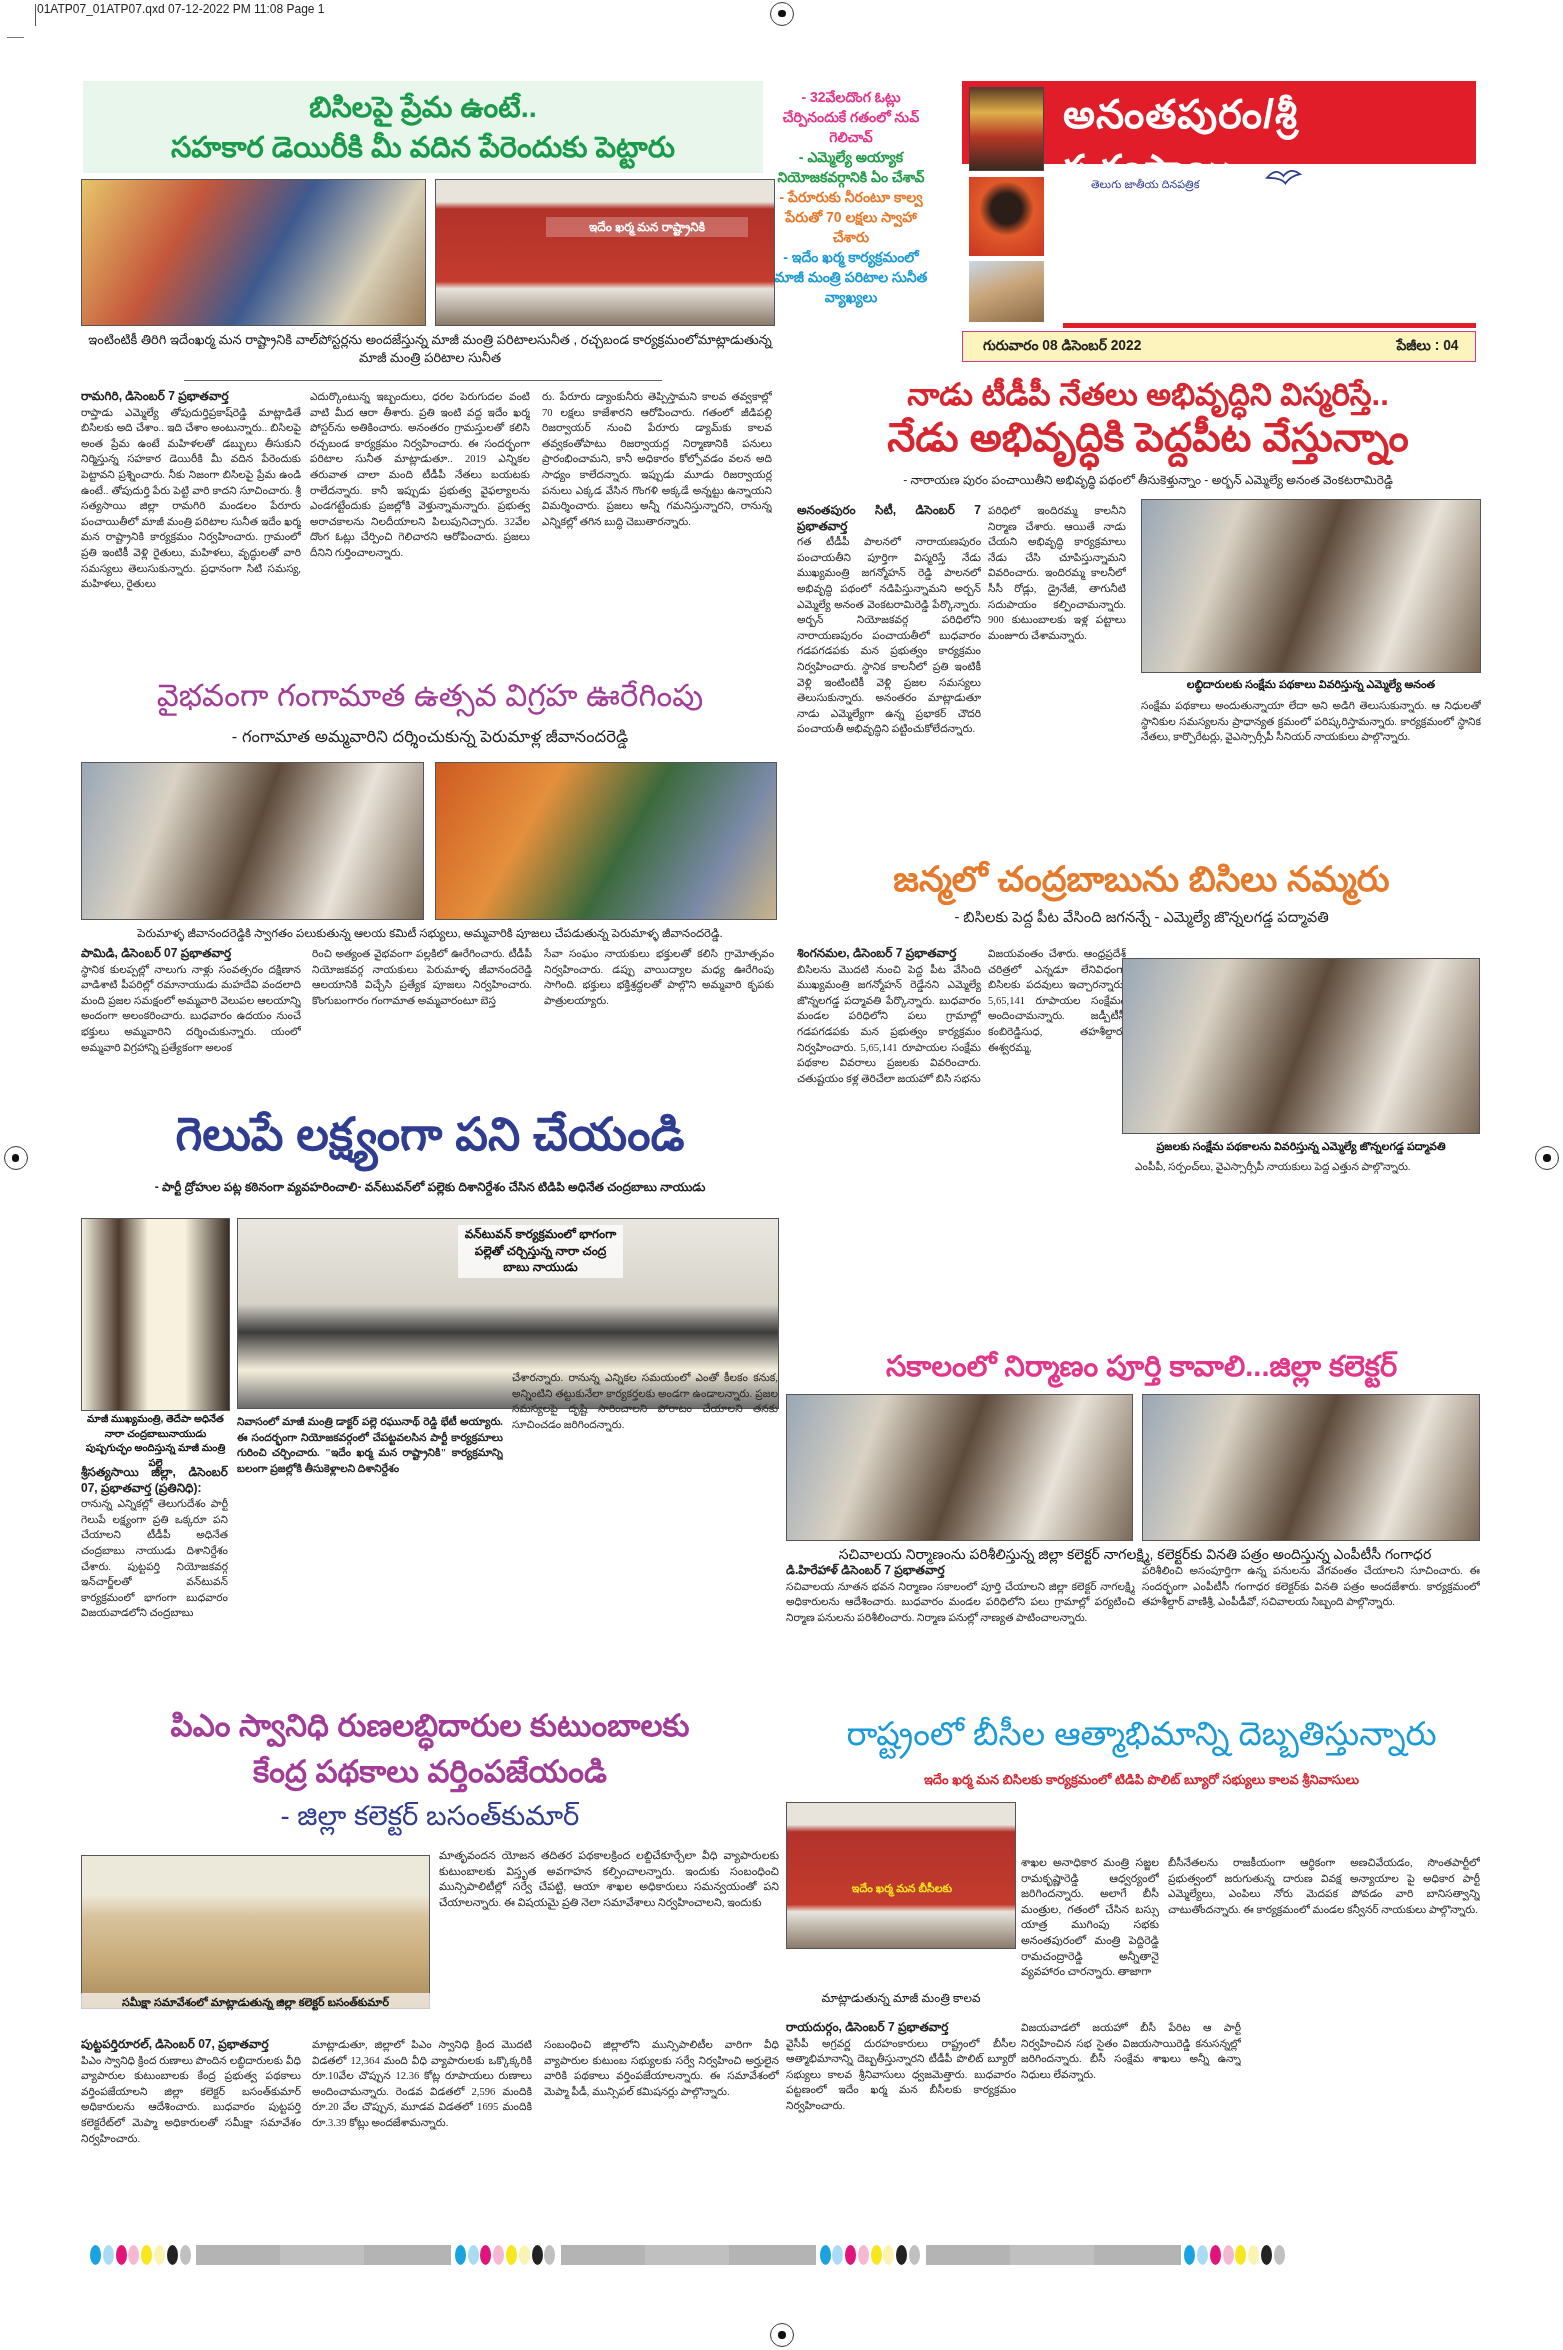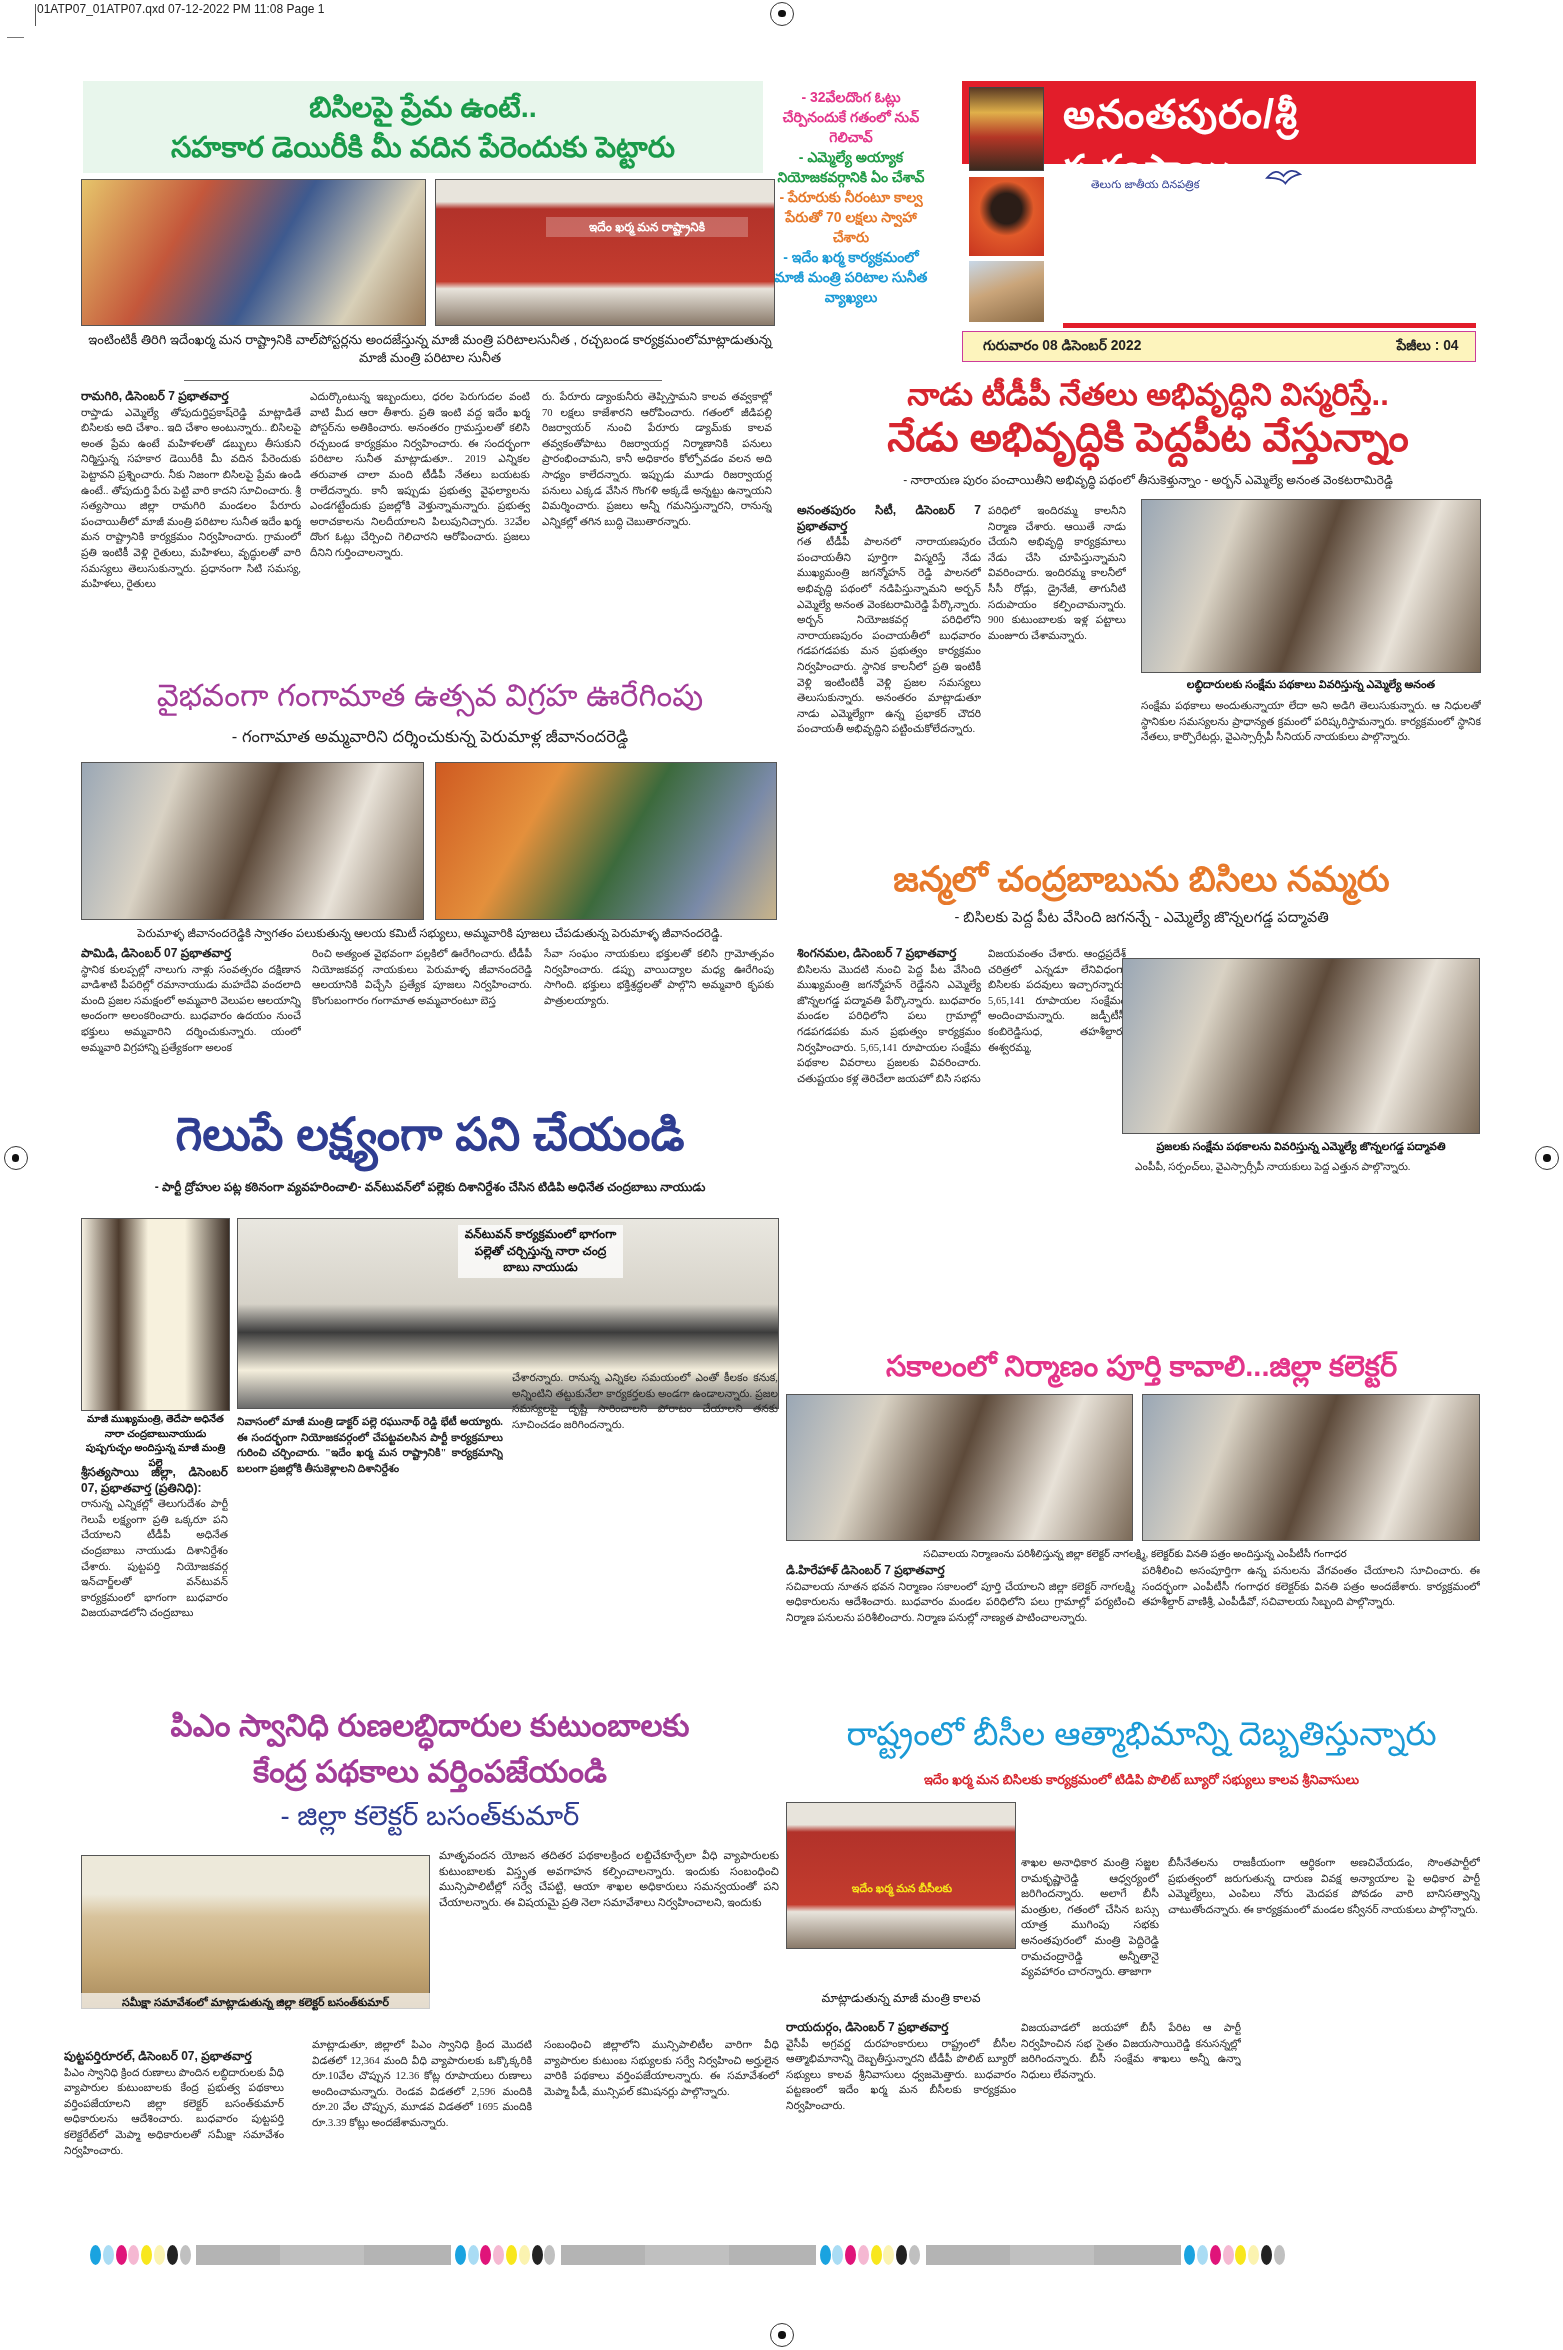--- a/index.html
+++ b/index.html
@@ -156,34 +156,34 @@
 <div class="abs body-text" style="left:81px;top:1465px;width:147px;height:211px;">
   <b>శ్రీసత్యసాయి జిల్లా, డిసెంబర్ 07, ప్రభాతవార్త (ప్రతినిధి):</b><br>
   <span>రానున్న ఎన్నికల్లో తెలుగుదేశం పార్టీ గెలుపే లక్ష్యంగా ప్రతి ఒక్కరూ పని చేయాలని టీడీపీ అధినేత చంద్రబాబు నాయుడు దిశానిర్దేశం చేశారు. పుట్టపర్తి నియోజకవర్గ ఇన్‌చార్జ్‌లతో వన్‌టువన్ కార్యక్రమంలో భాగంగా బుధవారం విజయవాడలోని చంద్రబాబు</span>
 </div>
 <div class="abs body-text" style="left:237px;top:1414px;width:266px;height:264px;font-weight:bold;">నివాసంలో మాజీ మంత్రి డాక్టర్ పల్లె రఘునాథ్ రెడ్డి భేటీ అయ్యారు. ఈ సందర్భంగా నియోజకవర్గంలో చేపట్టవలసిన పార్టీ కార్యక్రమాలు గురించి చర్చించారు. "ఇదేం ఖర్మ మన రాష్ట్రానికి" కార్యక్రమాన్ని బలంగా ప్రజల్లోకి తీసుకెళ్లాలని దిశానిర్దేశం</div>
 <div class="abs body-text" style="left:512px;top:1370px;width:266px;height:264px;">చేశారన్నారు. రానున్న ఎన్నికల సమయంలో ఎంతో కీలకం కనుక, అన్నింటిని తట్టుకునేలా కార్యకర్తలకు అండగా ఉండాలన్నారు. ప్రజల సమస్యలపై దృష్టి సారించాలని పోరాటం చేయాలని తనకు సూచించడం జరిగిందన్నారు.</div>
 
 <div class="abs head-big" style="left:788px;top:1350px;width:707px;font-size:29px;color:#e3358a;">సకాలంలో నిర్మాణం పూర్తి కావాలి...జిల్లా కలెక్టర్</div>
 <div class="abs photo crowd" style="left:786px;top:1394px;width:347px;height:147px;"></div>
 <div class="abs photo crowd" style="left:1142px;top:1394px;width:338px;height:147px;"></div>
-<div class="abs caption" style="left:786px;top:1545px;width:698px;font-size:10px;">సచివాలయ నిర్మాణంను పరిశీలిస్తున్న జిల్లా కలెక్టర్ నాగలక్ష్మి, కలెక్టర్‌కు వినతి పత్రం అందిస్తున్న ఎంపీటీసీ గంగాధర</div>
+<div class="abs caption" style="left:786px;top:1545px;width:698px;font-size:14px;">సచివాలయ నిర్మాణంను పరిశీలిస్తున్న జిల్లా కలెక్టర్ నాగలక్ష్మి, కలెక్టర్‌కు వినతి పత్రం అందిస్తున్న ఎంపీటీసీ గంగాధర</div>
 <div class="abs body-text" style="left:786px;top:1563px;width:349px;height:147px;">
   <b>డి.హిరేహాళ్ డిసెంబర్ 7 ప్రభాతవార్త</b><br>
   <span>సచివాలయ నూతన భవన నిర్మాణం సకాలంలో పూర్తి చేయాలని జిల్లా కలెక్టర్ నాగలక్ష్మి అధికారులను ఆదేశించారు. బుధవారం మండల పరిధిలోని పలు గ్రామాల్లో పర్యటించి నిర్మాణ పనులను పరిశీలించారు. నిర్మాణ పనుల్లో నాణ్యత పాటించాలన్నారు.</span>
 </div>
 <div class="abs body-text" style="left:1142px;top:1563px;width:338px;height:147px;">పరిశీలించి అసంపూర్తిగా ఉన్న పనులను వేగవంతం చేయాలని సూచించారు. ఈ సందర్భంగా ఎంపీటీసీ గంగాధర కలెక్టర్‌కు వినతి పత్రం అందజేశారు. కార్యక్రమంలో తహశీల్దార్ వాణిశ్రీ, ఎంపీడీవో, సచివాలయ సిబ్బంది పాల్గొన్నారు.</div>
 
 <div class="abs head-big" style="left:81px;top:1708px;width:698px;font-size:31px;color:#a23c98;">పిఎం స్వానిధి రుణలబ్ధిదారుల కుటుంబాలకు</div>
 <div class="abs head-big" style="left:81px;top:1754px;width:698px;font-size:31px;color:#a23c98;">కేంద్ర పథకాలు వర్తింపజేయండి</div>
 <div class="abs head-big" style="left:81px;top:1800px;width:698px;font-size:27.5px;color:#2f3d91;font-weight:normal;">- జిల్లా కలెక్టర్ బసంత్‌కుమార్</div>
 <div class="abs photo meeting" style="left:81px;top:1855px;width:349px;height:154px;"></div>
 <div class="abs caption" style="left:81px;top:1993px;width:349px;font-size:11px;font-weight:bold;background:rgba(255,255,255,0.7);">సమీక్షా సమావేశంలో మాట్లాడుతున్న జిల్లా కలెక్టర్ బసంత్‌కుమార్</div>
 <div class="abs body-text" style="left:439px;top:1848px;width:340px;height:188px;font-size:11px;">మాతృవందన యోజన తదితర పథకాలక్రింద లబ్దిచేకూర్చేలా వీధి వ్యాపారులకు కుటుంబాలకు విస్తృత అవగాహన కల్పించాలన్నారు. ఇందుకు సంబంధించి మున్సిపాలిటీల్లో సర్వే చేపట్టి, ఆయా శాఖల అధికారులు సమన్వయంతో పని చేయాలన్నారు. ఈ విషయమై ప్రతి నెలా సమావేశాలు నిర్వహించాలని, ఇందుకు</div>
-<div class="abs body-text" style="left:64px;top:2037px;width:220px;height:202px;margin-top:12px;">
+<div class="abs body-text" style="left:81px;top:2037px;width:220px;height:202px;">
   <b>పుట్టపర్తిరూరల్, డిసెంబర్ 07, ప్రభాతవార్త</b><br>
   <span>పిఎం స్వానిధి క్రింద రుణాలు పొందిన లబ్ధిదారులకు వీధి వ్యాపారుల కుటుంబాలకు కేంద్ర ప్రభుత్వ పథకాలు వర్తింపజేయాలని జిల్లా కలెక్టర్ బసంత్‌కుమార్ అధికారులను ఆదేశించారు. బుధవారం పుట్టపర్తి కలెక్టరేట్‌లో మెప్మా అధికారులతో సమీక్షా సమావేశం నిర్వహించారు.</span>
 </div>
 <div class="abs body-text" style="left:312px;top:2037px;width:220px;height:202px;">మాట్లాడుతూ, జిల్లాలో పిఎం స్వానిధి క్రింద మొదటి విడతలో 12,364 మంది వీధి వ్యాపారులకు ఒక్కొక్కరికి రూ.10వేల చొప్పున 12.36 కోట్ల రూపాయలు రుణాలు అందించామన్నారు. రెండవ విడతలో 2,596 మందికి రూ.20 వేల చొప్పున, మూడవ విడతలో 1695 మందికి రూ.3.39 కోట్లు అందజేశామన్నారు.</div>
 <div class="abs body-text" style="left:544px;top:2037px;width:235px;height:202px;">సంబంధించి జిల్లాలోని మున్సిపాలిటీల వారిగా వీధి వ్యాపారుల కుటుంబ సభ్యులకు సర్వే నిర్వహించి అర్హులైన వారికి పథకాలు వర్తింపజేయాలన్నారు. ఈ సమావేశంలో మెప్మా పీడీ, మున్సిపల్ కమిషనర్లు పాల్గొన్నారు.</div>
 
 <div class="abs head-big" style="left:788px;top:1715px;width:707px;font-size:33px;color:#1a9ad6;font-weight:normal;">రాష్ట్రంలో బీసీల ఆత్మాభిమాన్ని దెబ్బతిస్తున్నారు</div>
 <div class="abs sub" style="left:788px;top:1772px;width:707px;font-size:13px;font-weight:bold;color:#d7262f;">ఇదేం ఖర్మ మన బిసిలకు కార్యక్రమంలో టిడిపి పొలిట్ బ్యూరో సభ్యులు కాలవ శ్రీనివాసులు</div>
 <div class="abs photo banner" style="left:786px;top:1802px;width:230px;height:147px;">
   <div class="photo-overlay-text abs" style="left:37px;top:75px;width:156px;background:rgba(0,0,0,0);color:#f8e71c;font-size:11px;">ఇదేం ఖర్మ మన బీసీలకు</div>

